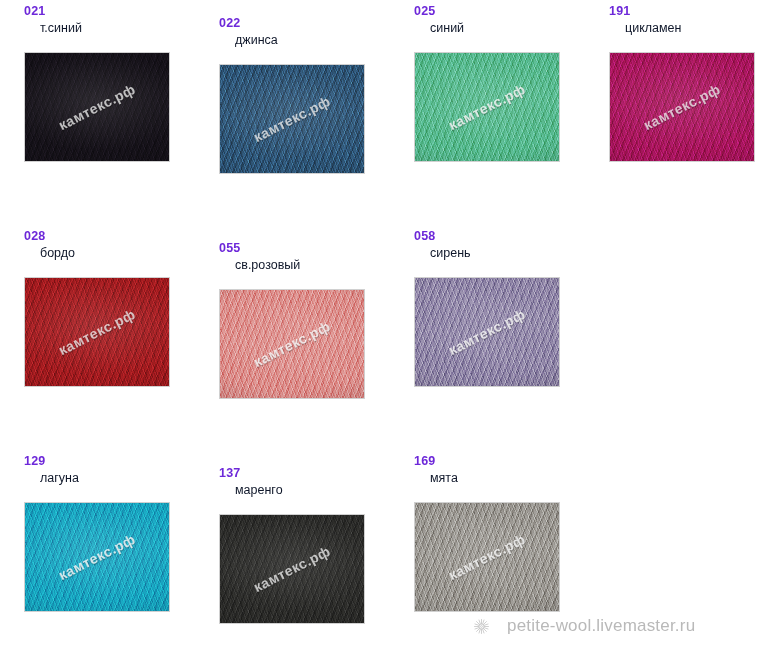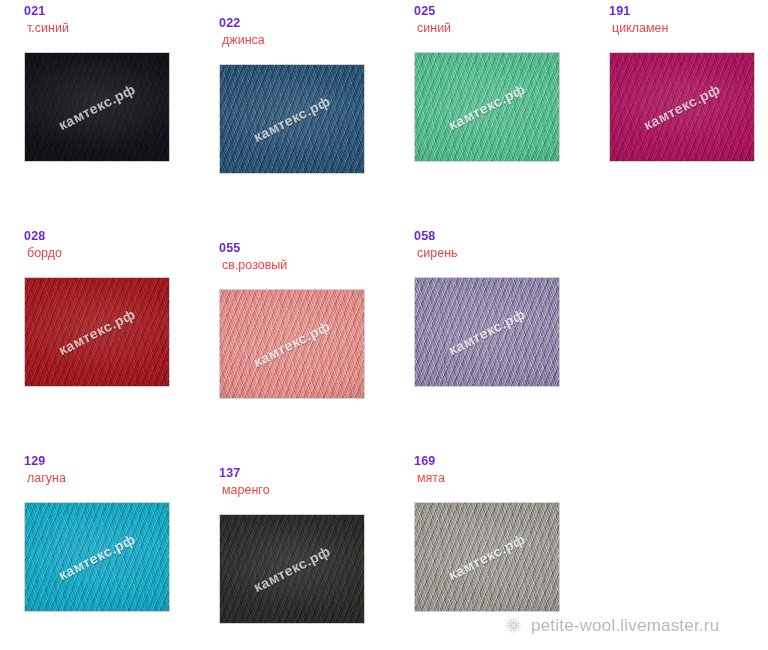--- a/index.html
+++ b/index.html
@@ -55,25 +55,25 @@
     left: 0;
     top: 4px;
     font-size: 12.5px;
     font-weight: bold;
     color: #6d28d9;
     letter-spacing: 0.2px;
     line-height: 14px;
   }
   .card-name {
     position: absolute;
-    left: 3px;
+    left: 16px;
     top: 21px;
     font-size: 12.5px;
     font-weight: normal;
-    color: #ef4444;
+    color: #0f172a;
     line-height: 14px;
   }
 
   
   .swatch {
     position: absolute;
     left: 0;
     top: 52px;
     width: 146px;
     height: 110px;
@@ -151,25 +151,25 @@
     pointer-events: none;
   }
   .swatch.light .wm {
     color: rgba(255,255,255,0.80);
     text-shadow: 0 1px 1px rgba(0,0,0,0.30);
   }
 
   
   .wm-bottom {
     position: absolute;
-    left: 504px;
+    left: 472px;
     bottom: 14px;
     display: flex;
-    align-items: flex-start;
-    gap: 8px;
+    align-items: center;
+    gap: 16px;
     color: #b9b9b9;
     font-size: 17px;
     letter-spacing: 0.2px;
     white-space: nowrap;
     pointer-events: none;
   }
   .wm-bottom .flower {
     display: block;
     width: 19px;
     height: 19px;

